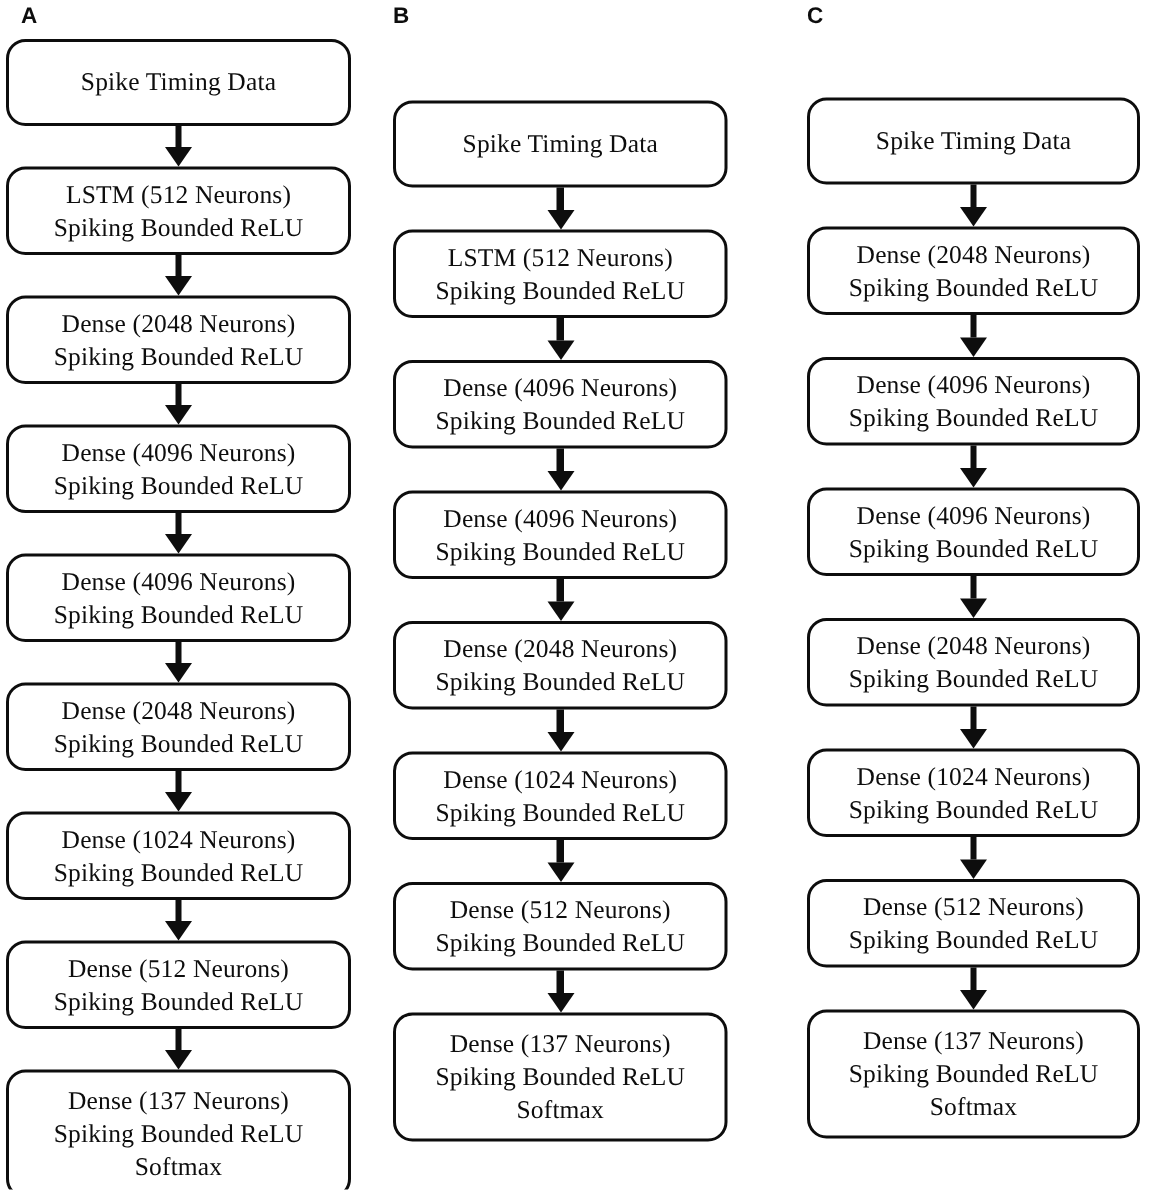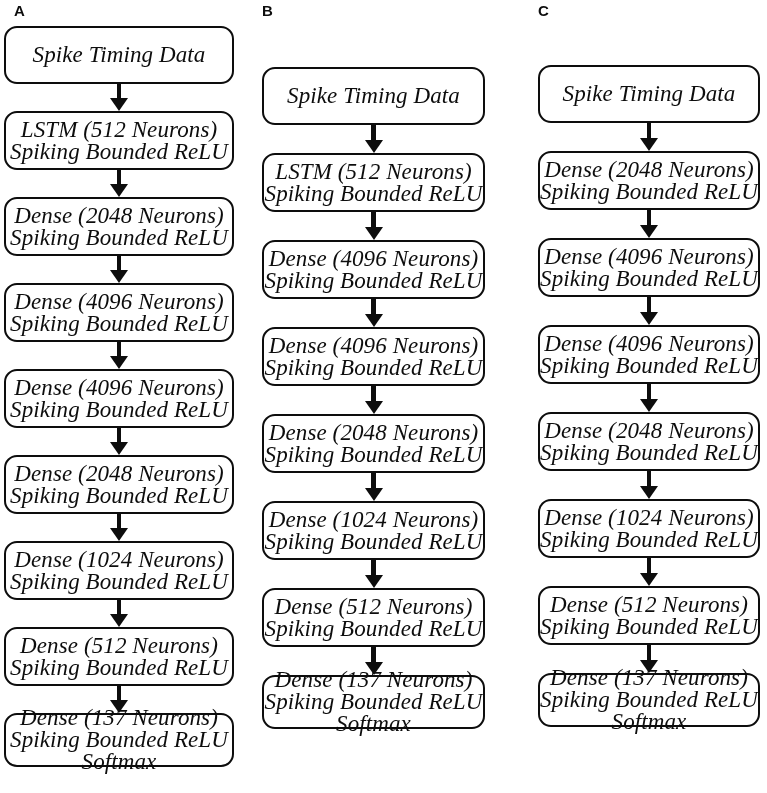--- a/index.html
+++ b/index.html
@@ -55,28 +55,27 @@
     box-sizing:border-box;
     border:2.6px solid var(--stroke);
     border-radius:13px;
     background:var(--bg);
     height:59px;
     display:flex;
     flex-direction:column;
     justify-content:center;
     align-items:center;
     text-align:center;
-    font-size:23px;
+    font-size:17px;
     line-height:22px;
     color:var(--text);
     letter-spacing:0.1px;
-    font-style:italic;
   }
   .box.single{height:58px;}
-  .box.tall{height:54px;}
+  .box.tall{height:86px;}
   .ln{white-space:nowrap;}
 
   .arrow{
     height:27px;
     display:flex;
     flex-direction:column;
     align-items:center;
   }
   #panel-b .arrow, #panel-c .arrow{height:28px;}
   .arrow .stem{

